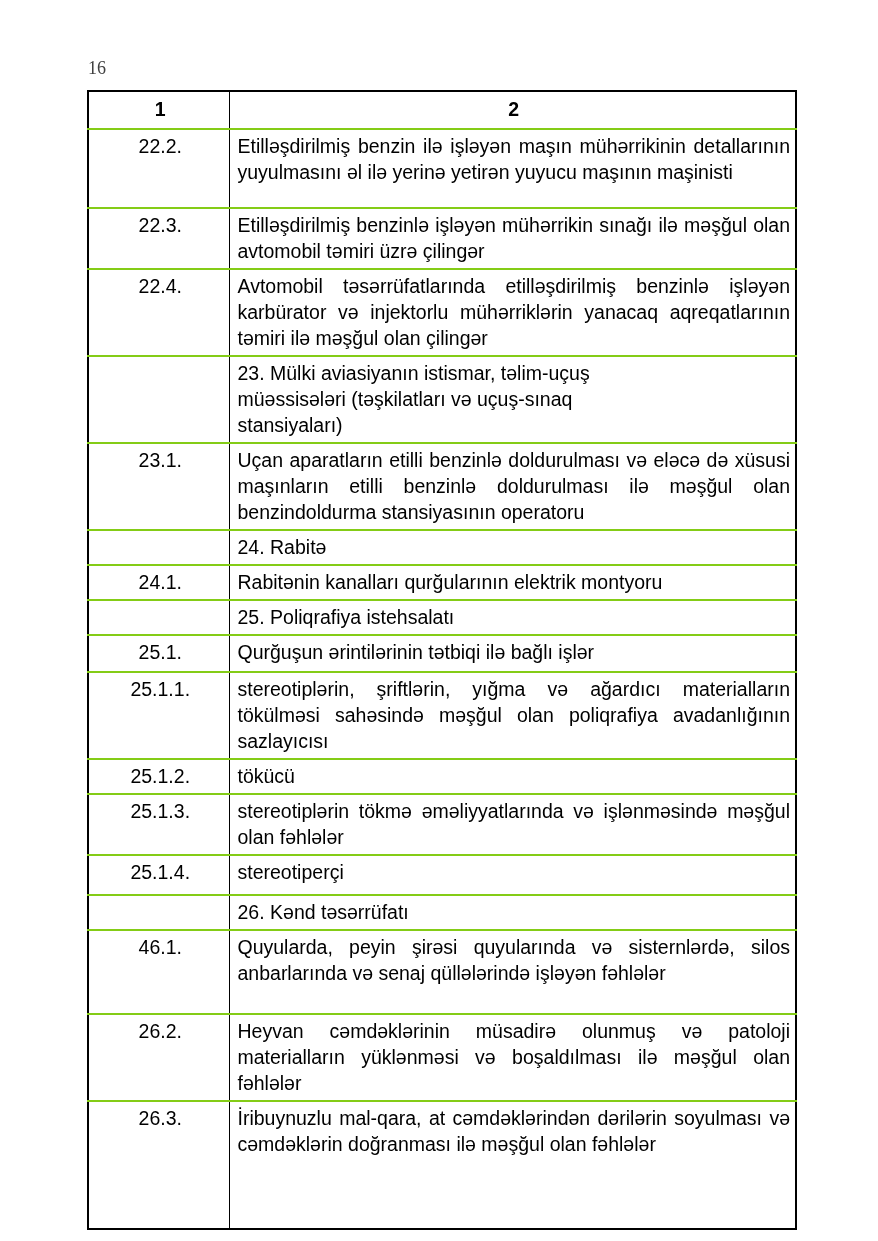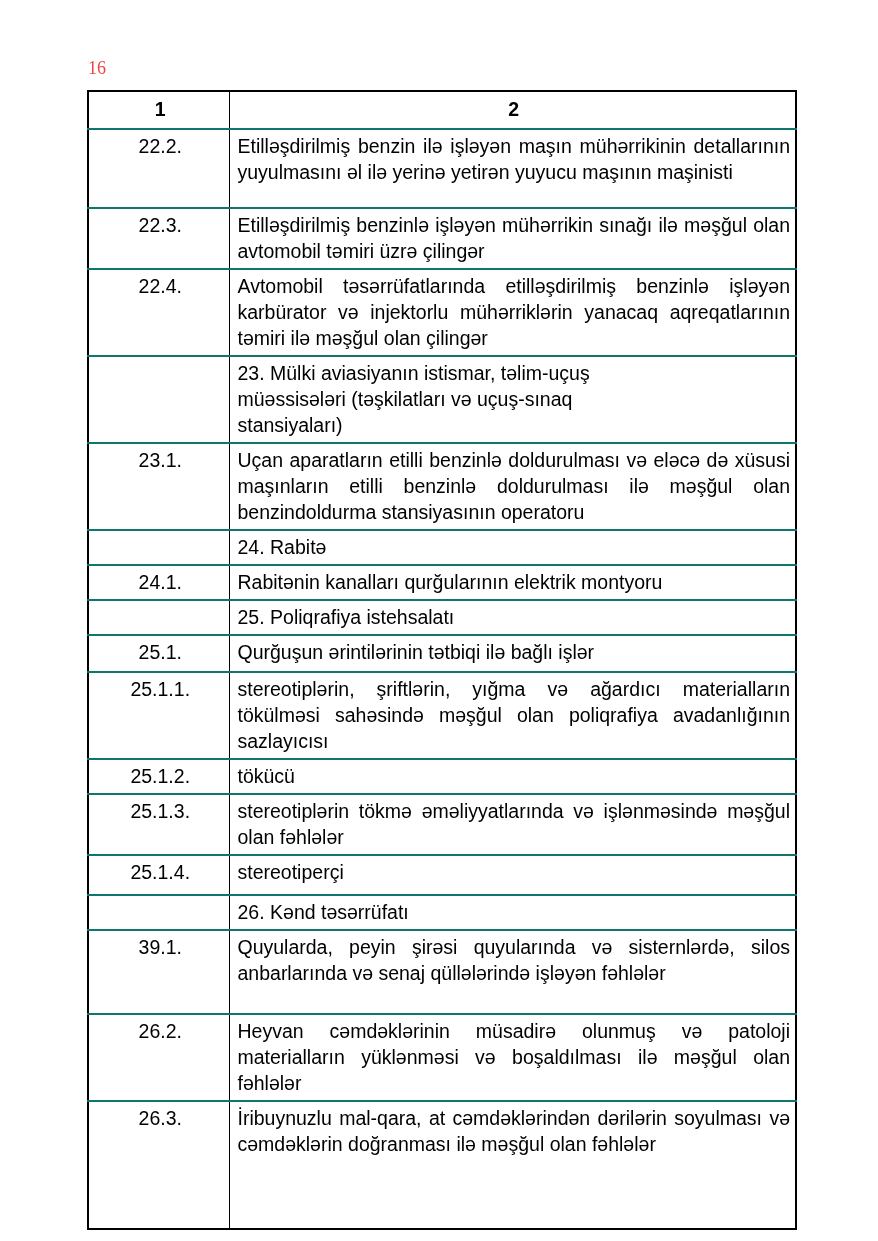--- a/index.html
+++ b/index.html
@@ -11,35 +11,35 @@
     position: relative;
     font-family: "Liberation Sans", sans-serif;
     color: #000000;
   }
   .page-number {
     position: absolute;
     left: 88px;
     top: 58px;
     font-family: "Liberation Serif", serif;
     font-size: 18px;
-    color: #ef4444;
+    color: #404040;
   }
   table.doc-table {
     position: absolute;
     left: 87px;
     top: 90px;
     width: 708px;
     table-layout: fixed;
     border-collapse: collapse;
     border: 2px solid #000000;
   }
   table.doc-table td {
     border-left: 1px solid #000000;
     border-right: 1px solid #000000;
-    border-top: 2px solid #0f766e;
+    border-top: 2px solid #84cc16;
     vertical-align: top;
     font-size: 19.5px;
     line-height: 26px;
     padding: 3px 5px 4px 8px;
     overflow: hidden;
   }
   tr.head-row td { border-top: 2px solid #000000; }
   td.num-cell {
     text-align: center;
     padding-left: 2px;
@@ -153,21 +153,21 @@
       <td class="num-cell">25.1.4.</td>
       <td class="txt-cell">stereotiperçi</td>
     </tr>
 
     <tr class="section-row hr14">
       <td class="num-cell"></td>
       <td class="txt-cell">26. Kənd təsərrüfatı</td>
     </tr>
 
     <tr class="hr15">
-      <td class="num-cell">39.1.</td>
+      <td class="num-cell">46.1.</td>
       <td class="txt-cell">Quyularda, peyin şirəsi quyularında və sisternlərdə, silos anbarlarında və senaj qüllələrində işləyən fəhlələr</td>
     </tr>
     <tr class="hr16">
       <td class="num-cell">26.2.</td>
       <td class="txt-cell">Heyvan cəmdəklərinin müsadirə olunmuş və patoloji materialların yüklənməsi və boşaldılması ilə məşğul olan fəhlələr</td>
     </tr>
     <tr class="hr17">
       <td class="num-cell">26.3.</td>
       <td class="txt-cell">İribuynuzlu mal-qara, at cəmdəklərindən dərilərin soyulması və cəmdəklərin doğranması ilə məşğul olan fəhlələr</td>
     </tr>

